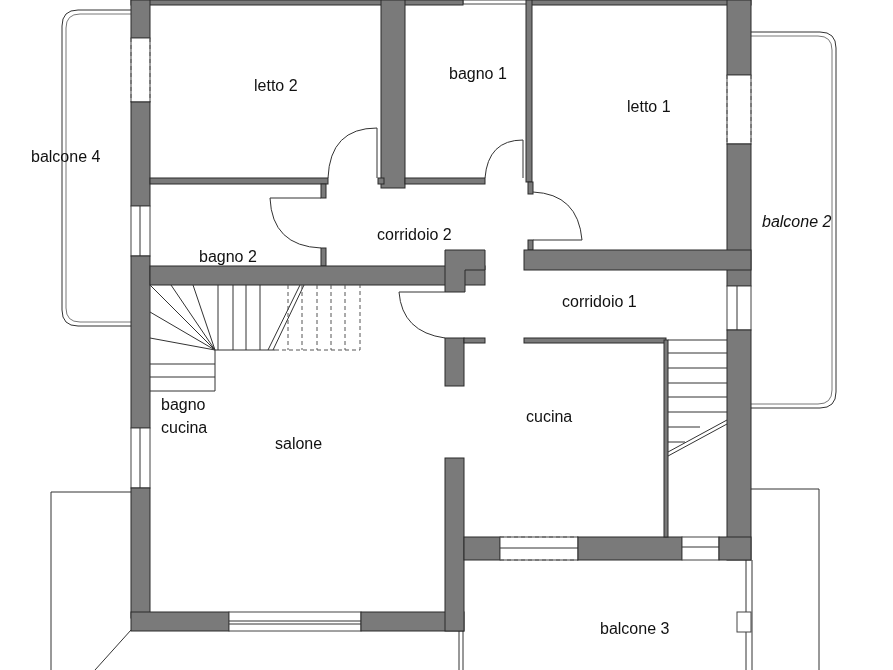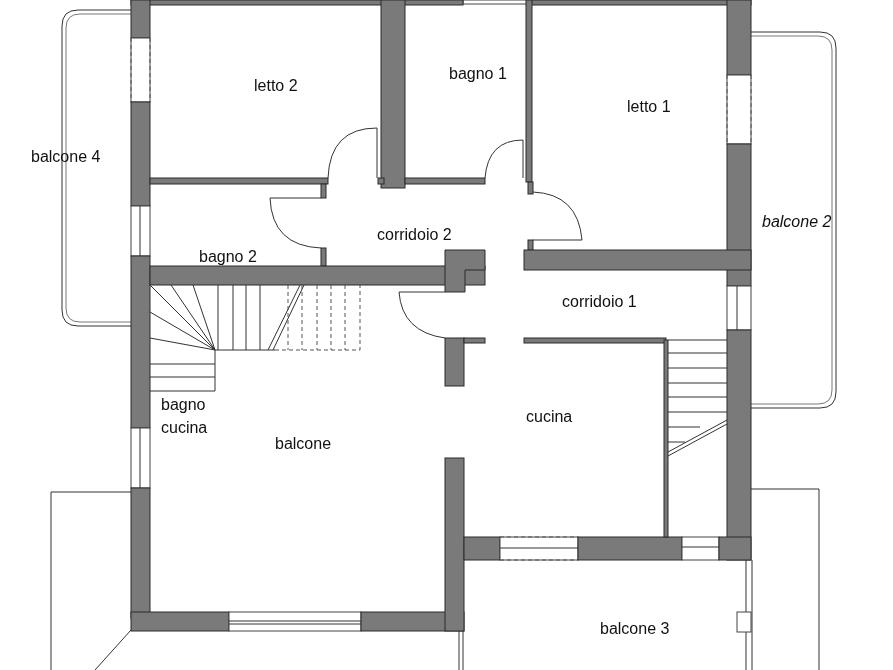--- a/index.html
+++ b/index.html
@@ -148,15 +148,15 @@
 <div class="lbl" style="left:254px; top:77px;text-align:right;">letto 2</div>
 <div class="lbl" style="left:449px; top:65px;">bagno 1</div>
 <div class="lbl" style="left:627px; top:98px;">letto 1</div>
 <div class="lbl" style="left:31px; top:148px;">balcone 4</div>
 <div class="lbl" style="left:199px; top:215px;margin-top:33px;">bagno 2</div>
 <div class="lbl" style="left:377px; top:216px;margin-top:10px;">corridoio 2</div>
 <div class="lbl" style="left:762px; top:213px;font-style:italic;">balcone 2</div>
 <div class="lbl" style="left:562px; top:293px;">corridoio 1</div>
 <div class="lbl" style="left:161px; top:396px;">bagno</div>
 <div class="lbl" style="left:161px; top:419px;">cucina</div>
-<div class="lbl" style="left:275px; top:435px;">balcone</div>
+<div class="lbl" style="left:275px; top:435px;">salone</div>
 <div class="lbl" style="left:526px; top:408px;">cucina</div>
 <div class="lbl" style="left:576px; top:620px;margin-left:24px;">balcone 3</div>
 
 </body></html>

